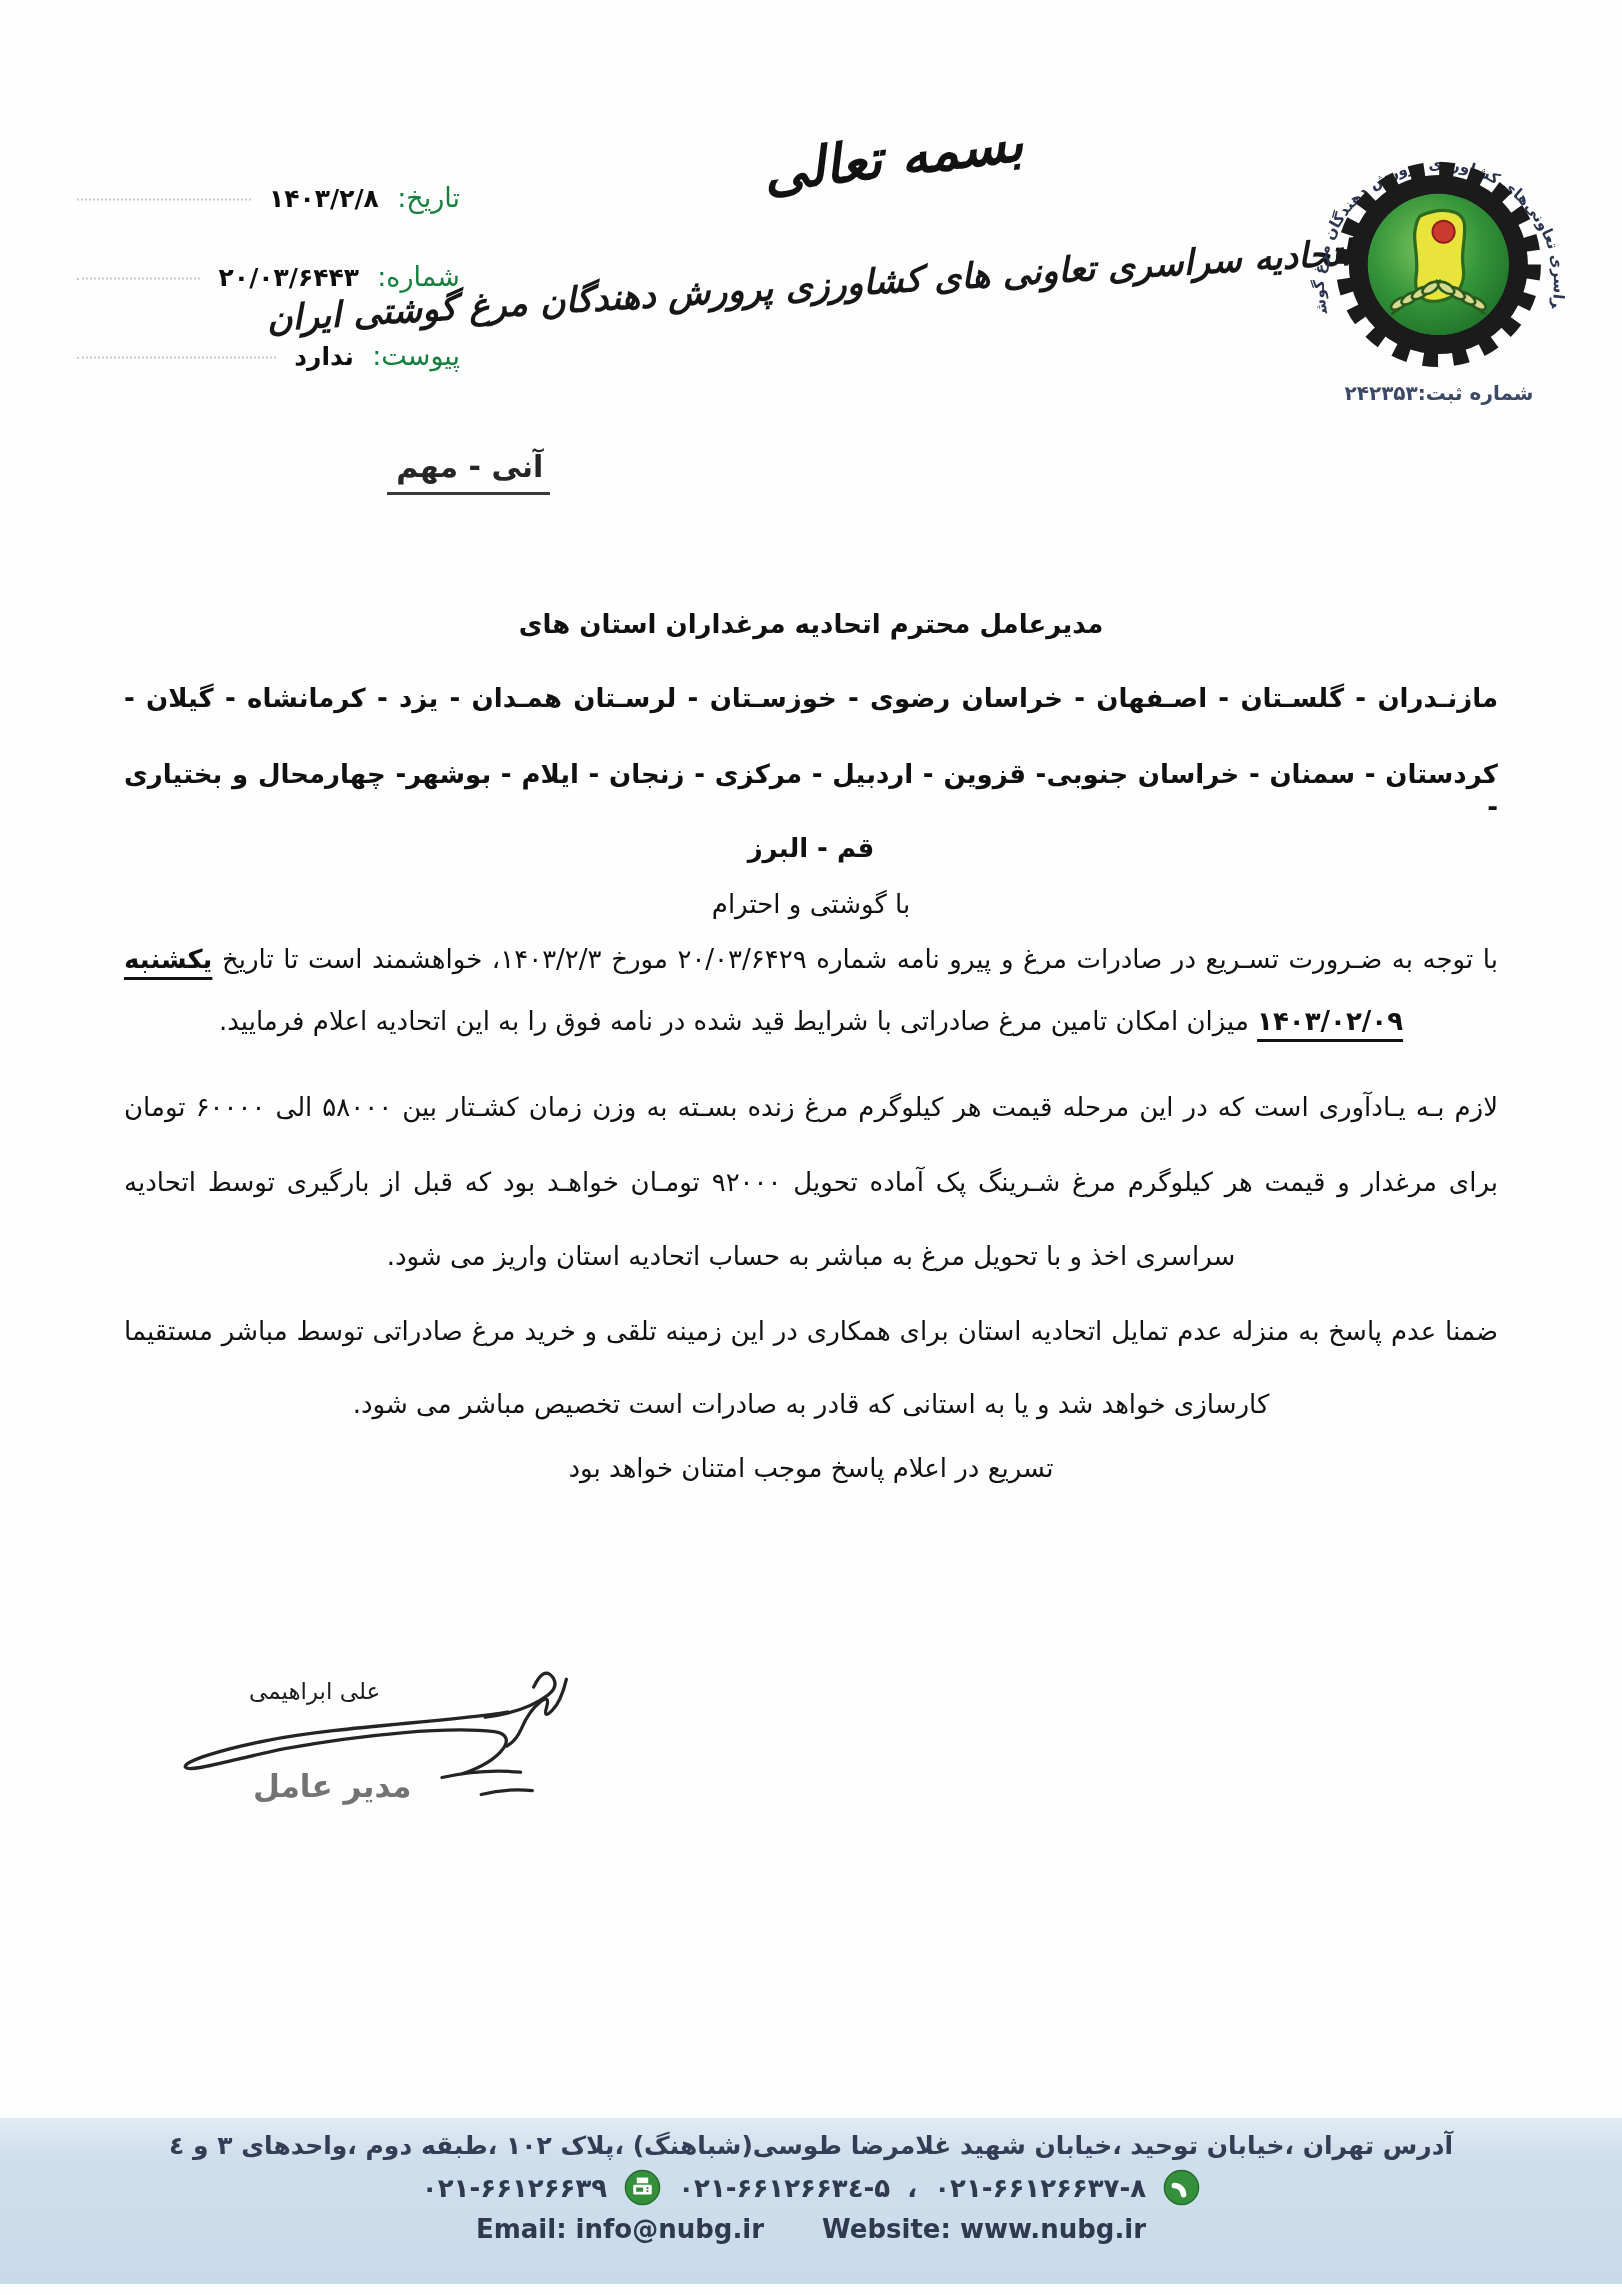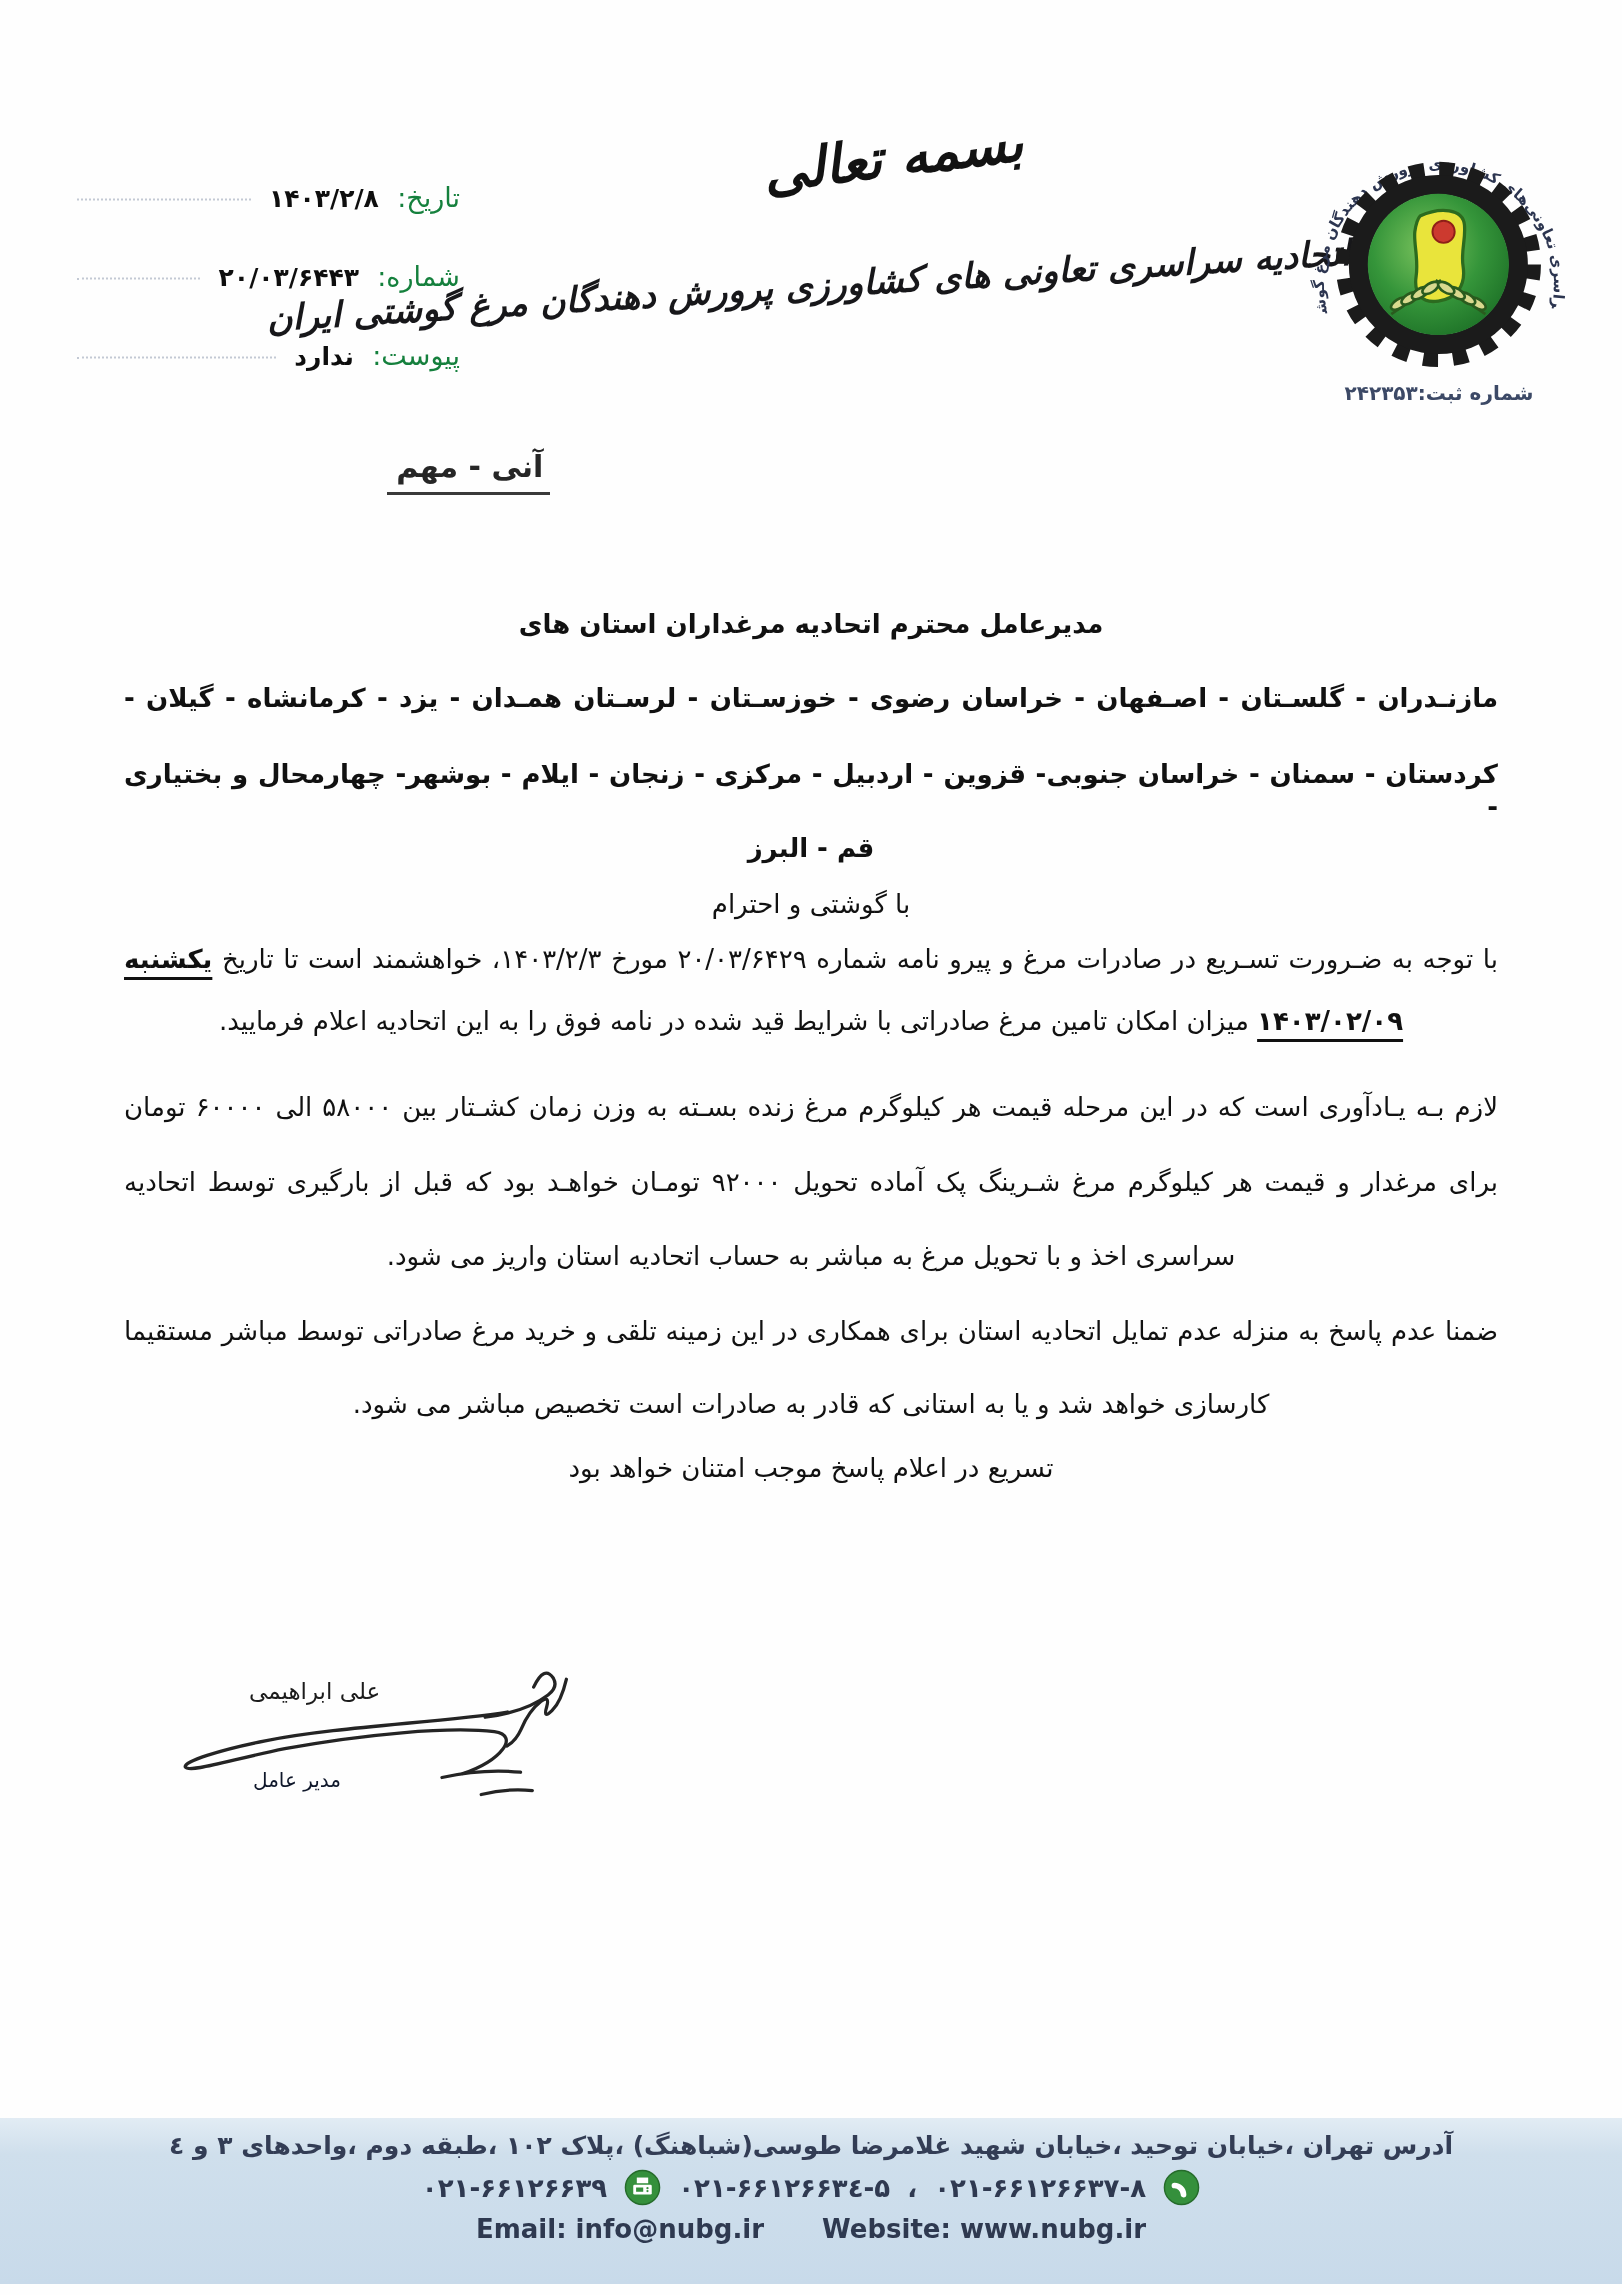--- a/index.html
+++ b/index.html
@@ -46,21 +46,21 @@
     position:absolute;left:124px;width:1374px;direction:rtl;text-align:center;
     font-size:26px;line-height:1.25;color:#111;white-space:nowrap;
   }
   .bline.just{white-space:normal;text-align:justify;text-align-last:justify;}
   .bline.bold{font-weight:bold;}
   .bu{font-weight:bold;text-decoration:underline;text-decoration-thickness:3.3px;text-underline-offset:9.2px;}
 
   
   .sig{position:absolute;left:167px;top:1649px;width:419px;height:164px;}
   .sig-name{position:absolute;left:82px;top:29px;font-size:23px;color:#1c1c1c;direction:rtl;}
-  .sig-title{position:absolute;left:86px;top:119px;font-size:20px;color:#0f172a;direction:rtl;}
+  .sig-title{position:absolute;left:86px;top:119px;font-size:31px;color:#737373;direction:rtl;font-weight:bold;}
   .sig-svg{position:absolute;left:0;top:0;width:419px;height:164px;}
 
   
   .footer{
     position:absolute;left:0;top:2118px;width:1622px;height:166px;
     background:linear-gradient(180deg,#e2ecf4 0%,#cfdfec 22%,#c8daea 100%);
   }
   .f-address{
     margin-top:13px;text-align:center;font-size:25px;font-weight:bold;
     color:#333d55;direction:rtl;white-space:nowrap;

